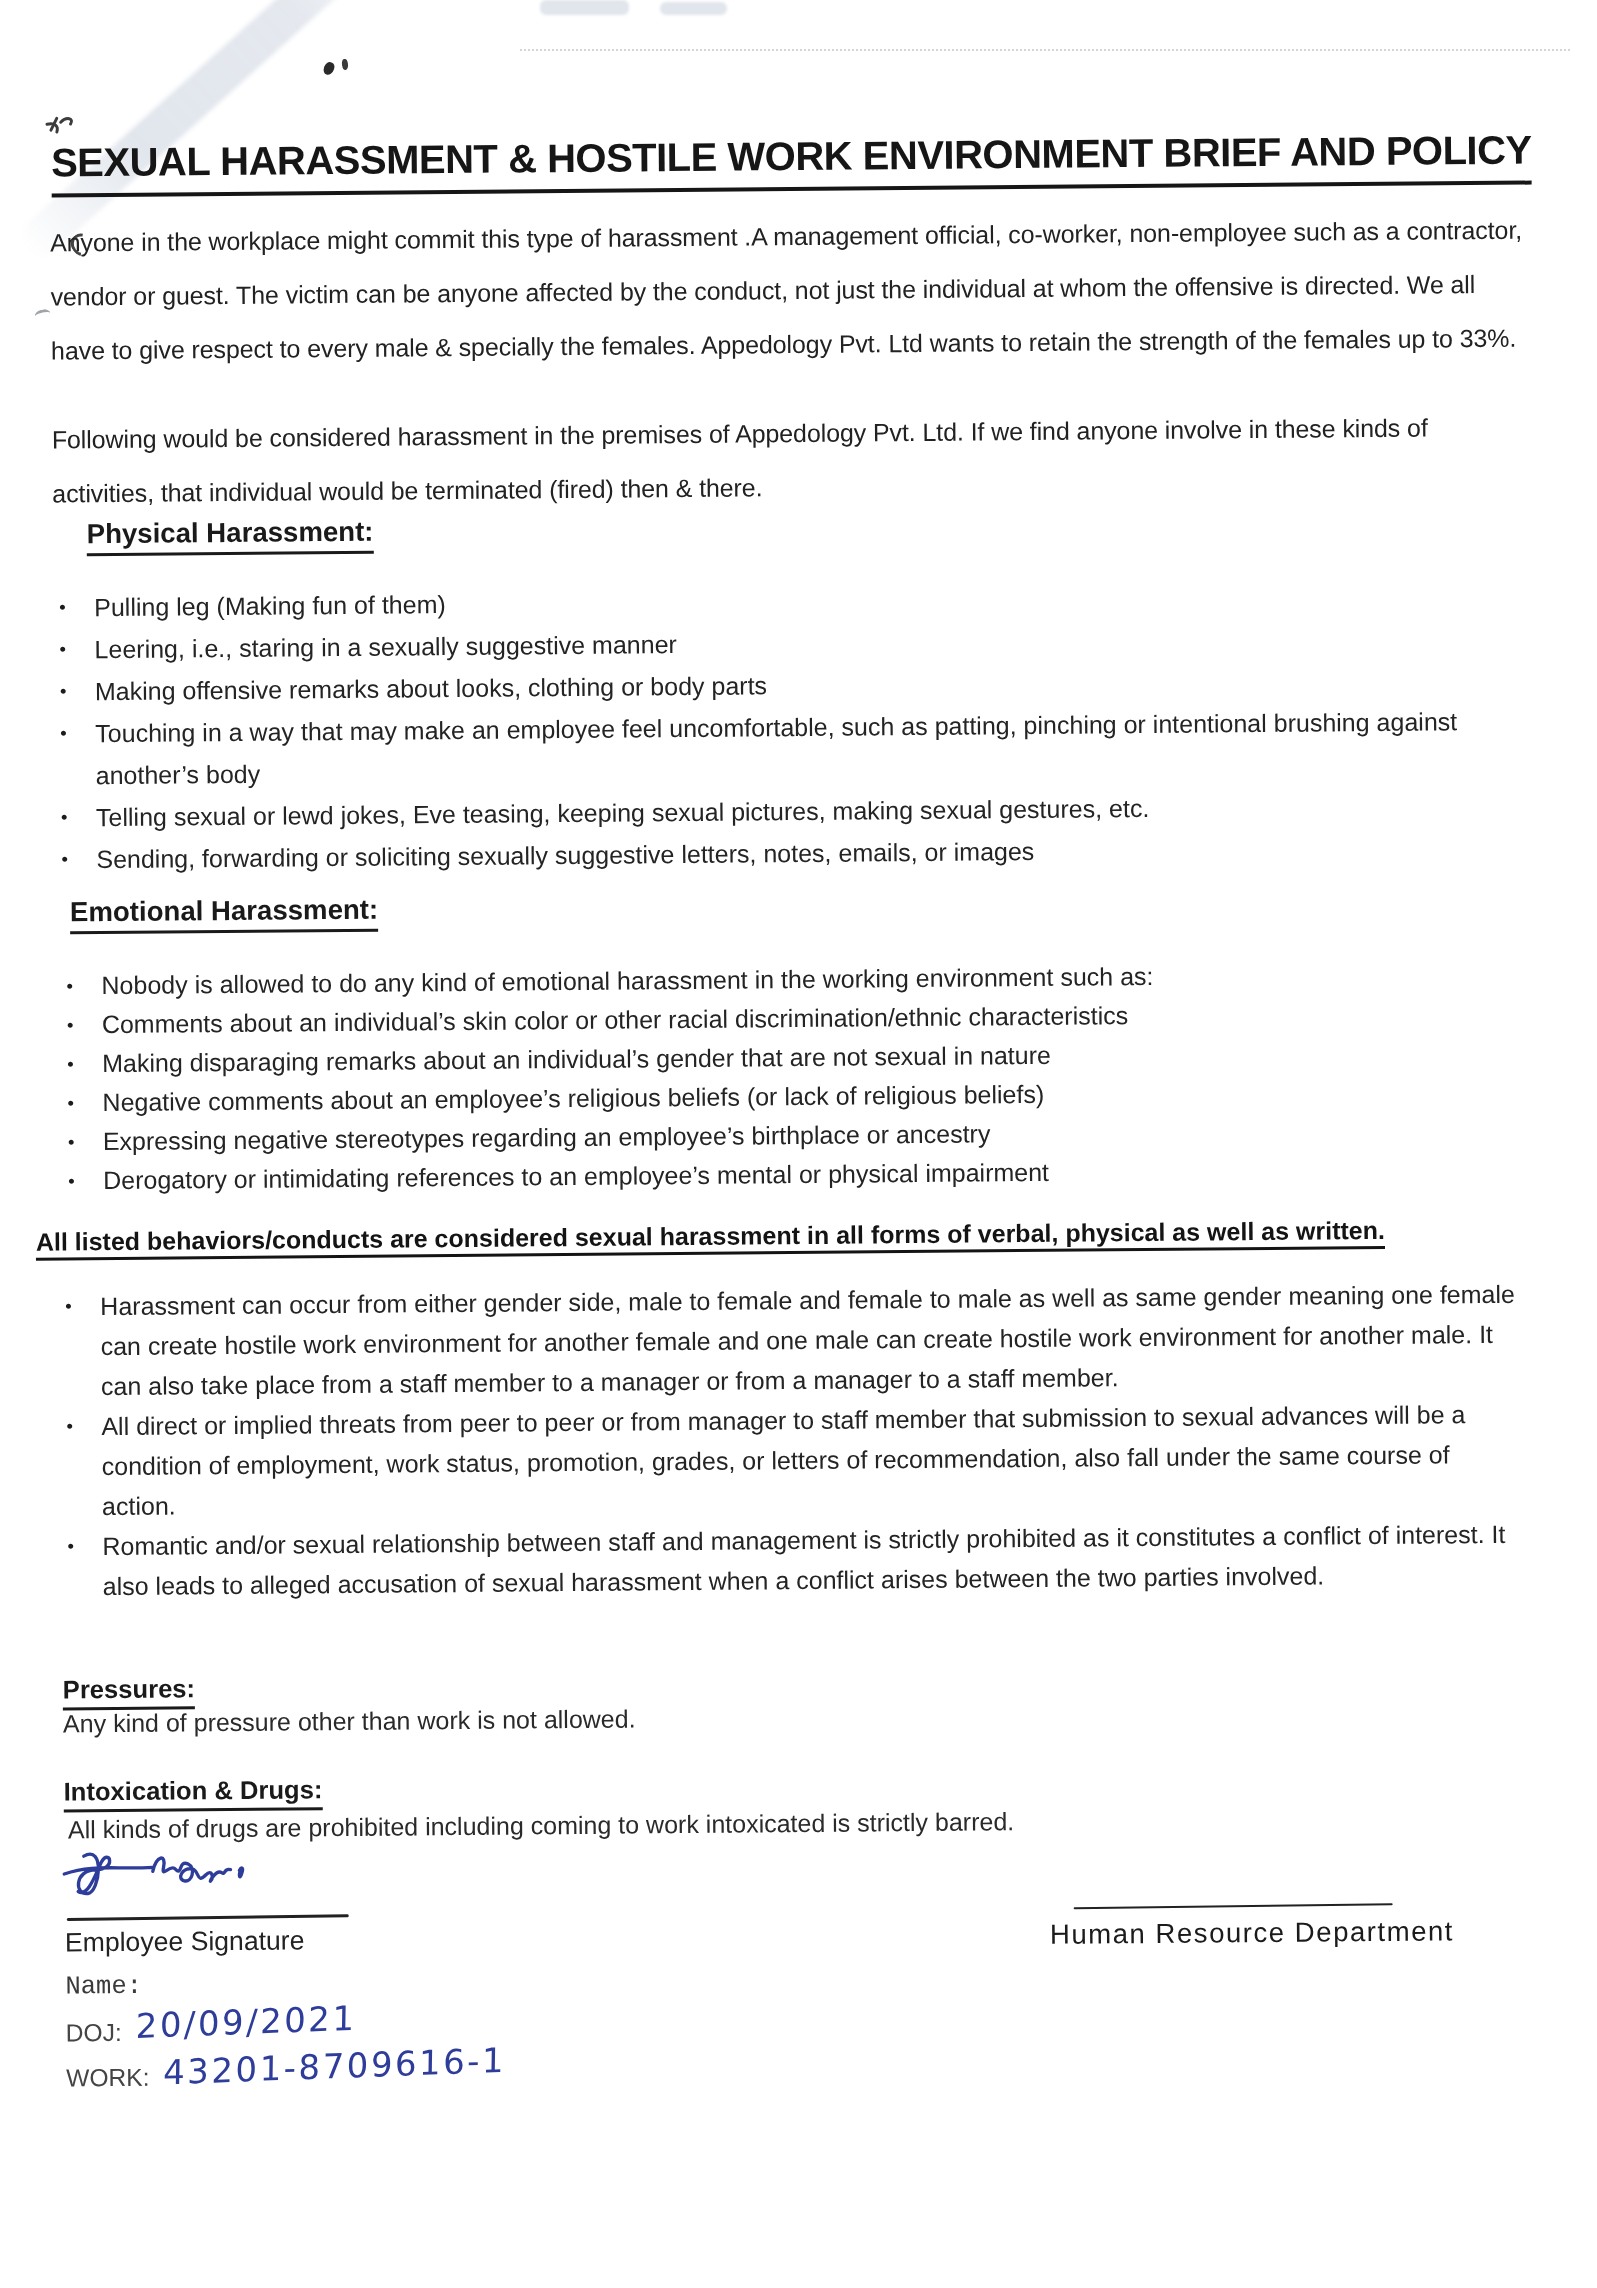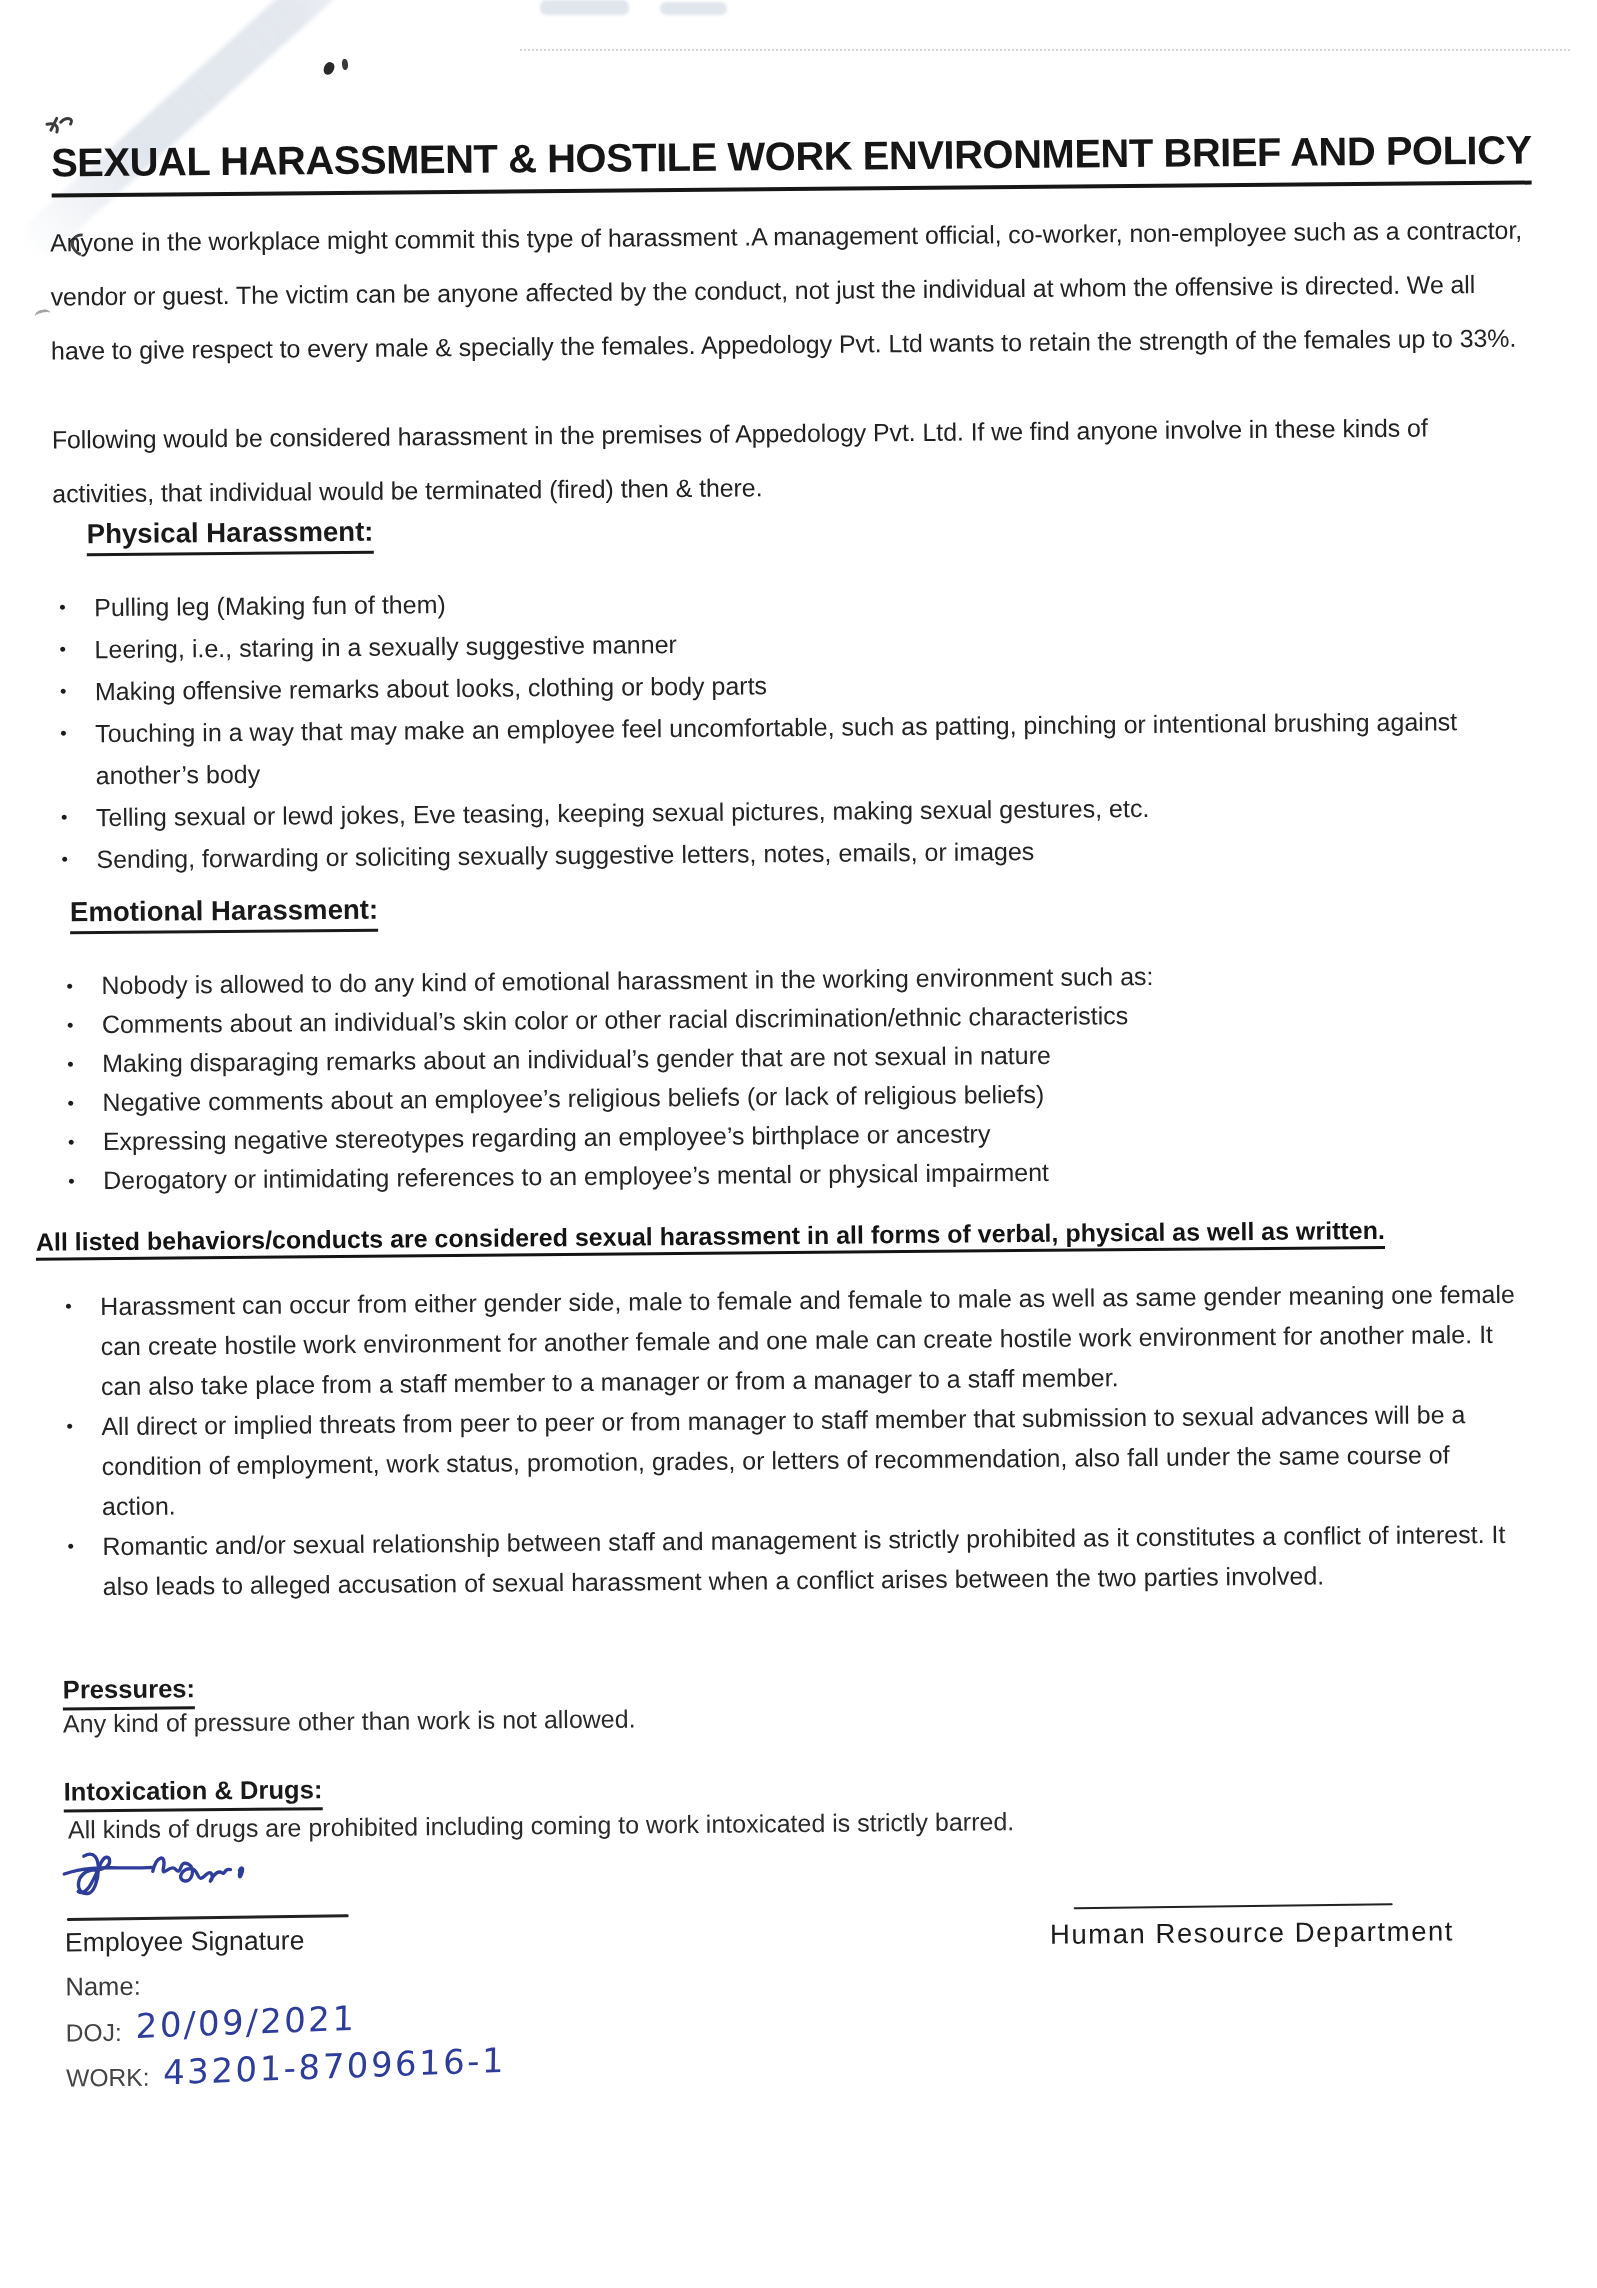--- a/index.html
+++ b/index.html
@@ -40,21 +40,21 @@
   .body-line{font-size:25px;color:#2a2a2a;}
   .pressures-body{left:57px;top:1703px;}
   .intox-body{left:61px;top:1809px;}
   
   .sig-svg{left:51px;top:1834px;}
   .sig-line{height:3px;background:#222;border-radius:2px;}
   .sig-line-left{left:59px;top:1911px;width:282px;transform:rotate(-0.25deg);}
   .sig-line-right{left:1066px;top:1909px;width:319px;height:2px;transform:rotate(-0.2deg);}
   .emp-label{left:57px;top:1921px;font-size:26.6px;color:#222;}
   .hr-label{left:1042px;top:1921px;font-size:27.6px;letter-spacing:1.5px;color:#1b1b1b;font-weight:500;}
-  .name-label{left:57px;top:1966px;font-size:25.6px;color:#3a3a3a;}
+  .name-label{left:57px;top:1966px;font-size:25.6px;color:#3a3a3a;font-family:Liberation Mono, monospace;}
   .doj-row{left:57px;top:2003px;font-size:24.6px;color:#454545;}
   .cnic-row{left:57px;top:2048px;font-size:24.6px;color:#454545;}
   .hand{
     color:#2e3d9a;font-family:"DejaVu Sans",sans-serif;font-size:34px;
     letter-spacing:2.5px;display:inline-block;transform:rotate(-1.6deg) skewX(-3deg);
     position:relative;top:-5.9px;margin-left:13.8px;
   }
   
   .shadow-band{
     left:-39px;top:59px;width:512px;height:39px;border-radius:19.7px;

